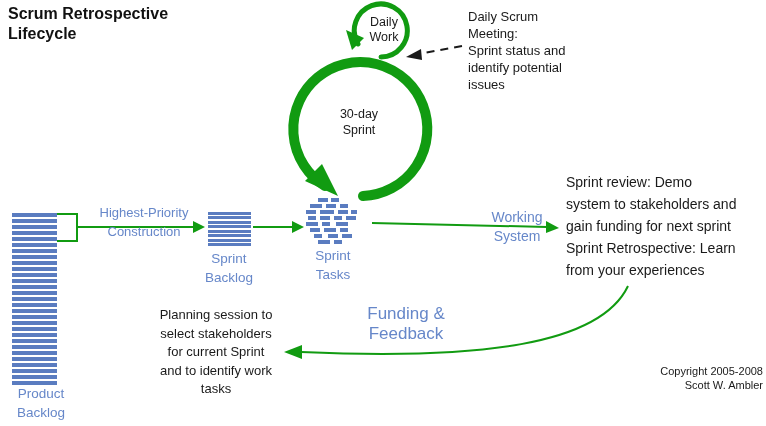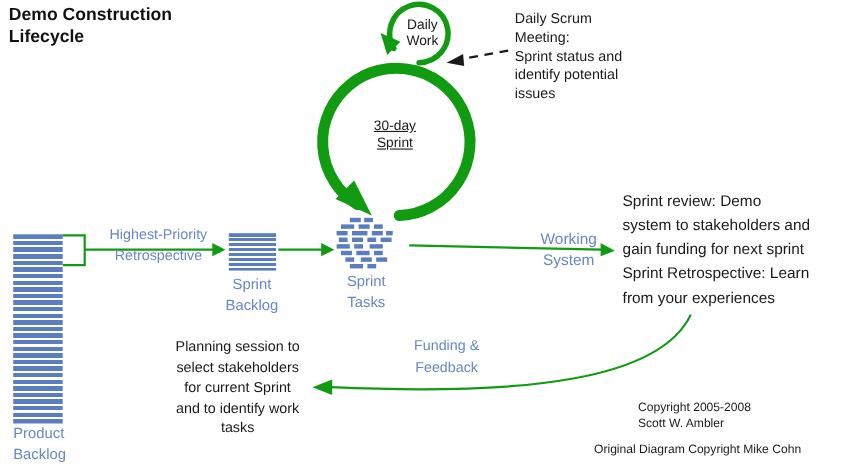--- a/index.html
+++ b/index.html
@@ -2,34 +2,34 @@
 <html><head>
 <meta charset="utf-8">
 <style>
   html,body{margin:0;padding:0;background:#fff;}
   #canvas{
     position:relative;width:766px;height:426px;background:#fff;overflow:hidden;
     font-family:"Liberation Sans",sans-serif;
     --green:#119b11;--blue-text:#6687c9;--blue-stripe:#5a7cc0;--ink:#1a1a1a;
   }
   .txt{position:absolute;white-space:pre-line;color:var(--ink);}
-  .blue{color:var(--blue-text);}
+  .blue{color:var(--blue-text);text-align:center;}
   .center{text-align:center;}
-  .right{text-align:left;}
+  .right{text-align:right;}
   #title{left:8px;top:4px;width:220px;font-size:16px;font-weight:bold;line-height:20px;color:#111;}
   #daily-work-label{left:356px;top:15px;width:56px;font-size:12.5px;line-height:15px;}
-  #sprint-label{left:320px;top:106px;width:78px;font-size:12.5px;line-height:16px;text-decoration:underline;}
+  #sprint-label{left:320px;top:106px;width:78px;font-size:12.5px;line-height:16px;}
   #daily-scrum-note{left:468px;top:8px;width:140px;font-size:13px;line-height:17px;}
   #highest-priority-label{left:80px;top:203px;width:128px;font-size:13px;line-height:19px;}
   #product-backlog-label{left:12px;top:384px;width:58px;font-size:13.5px;line-height:19px;}
   #sprint-backlog-label{left:196px;top:249px;width:66px;font-size:13.5px;line-height:19px;}
   #sprint-tasks-label{left:302px;top:246px;width:62px;font-size:13.5px;line-height:19px;}
   #working-system-label{left:486px;top:208px;width:62px;font-size:14px;line-height:19px;}
   #sprint-review-note{left:566px;top:171px;width:202px;font-size:14px;line-height:22px;}
-  #funding-feedback-label{left:360px;top:304px;width:92px;font-size:13px;line-height:20px;}
+  #funding-feedback-label{left:360px;top:304px;width:92px;font-size:17px;line-height:20px;}
   #planning-note{left:140px;top:306px;width:152px;font-size:13px;line-height:18.5px;}
   #copyright-ambler{left:580px;top:364px;width:183px;font-size:11px;line-height:14px;}
   #copyright-cohn{left:540px;top:402px;width:223px;font-size:11px;line-height:14px;}
   .stack{position:absolute;background:repeating-linear-gradient(to bottom,var(--blue-stripe) 0 4px,#fff 4px 6px);}
   #product-backlog-stack{left:12px;top:213px;width:45px;height:172px;}
   #sprint-backlog-stack{left:208px;top:212px;width:43px;height:34px;
     background:repeating-linear-gradient(to bottom,var(--blue-stripe) 0 3px,#fff 3px 4.5px);}
   svg{position:absolute;left:0;top:0;}
   .gstroke{stroke:var(--green);fill:none;}
   .gfill{fill:var(--green);stroke:none;}
@@ -91,33 +91,33 @@
         <rect class="task" x="328" y="234" width="10" height="4"></rect>
         <rect class="task" x="342" y="234" width="10" height="4"></rect>
       <rect class="task" x="318" y="240" width="12" height="4"></rect>
         <rect class="task" x="334" y="240" width="8" height="4"></rect>
     </g>
   </svg>
 
   <div id="product-backlog-stack" class="stack"></div>
   <div id="sprint-backlog-stack" class="stack"></div>
 
-  <div id="title" class="txt">Demo Construction
+  <div id="title" class="txt">Scrum Retrospective
 Lifecycle</div>
   <div id="daily-work-label" class="txt center">Daily
 Work</div>
   <div id="sprint-label" class="txt center">30-day
 Sprint</div>
   <div id="daily-scrum-note" class="txt">Daily Scrum
 Meeting:
 Sprint status and
 identify potential
 issues</div>
   <div id="highest-priority-label" class="txt center blue">Highest-Priority
-Retrospective</div>
+Construction</div>
   <div id="product-backlog-label" class="txt blue">Product
 Backlog</div>
   <div id="sprint-backlog-label" class="txt center blue">Sprint
 Backlog</div>
   <div id="sprint-tasks-label" class="txt center blue">Sprint
 Tasks</div>
   <div id="working-system-label" class="txt center blue">Working
 System</div>
   <div id="sprint-review-note" class="txt">Sprint review: Demo
 system to stakeholders and
@@ -126,14 +126,13 @@
 from your experiences</div>
   <div id="funding-feedback-label" class="txt center blue">Funding &amp;
 Feedback</div>
   <div id="planning-note" class="txt center">Planning session to
 select stakeholders
 for current Sprint
 and to identify work
 tasks</div>
   <div id="copyright-ambler" class="txt right">Copyright 2005-2008
 Scott W. Ambler</div>
-  <div id="copyright-cohn" class="txt right">Original Diagram Copyright Mike Cohn</div>
 </div>
 
 </body></html>

